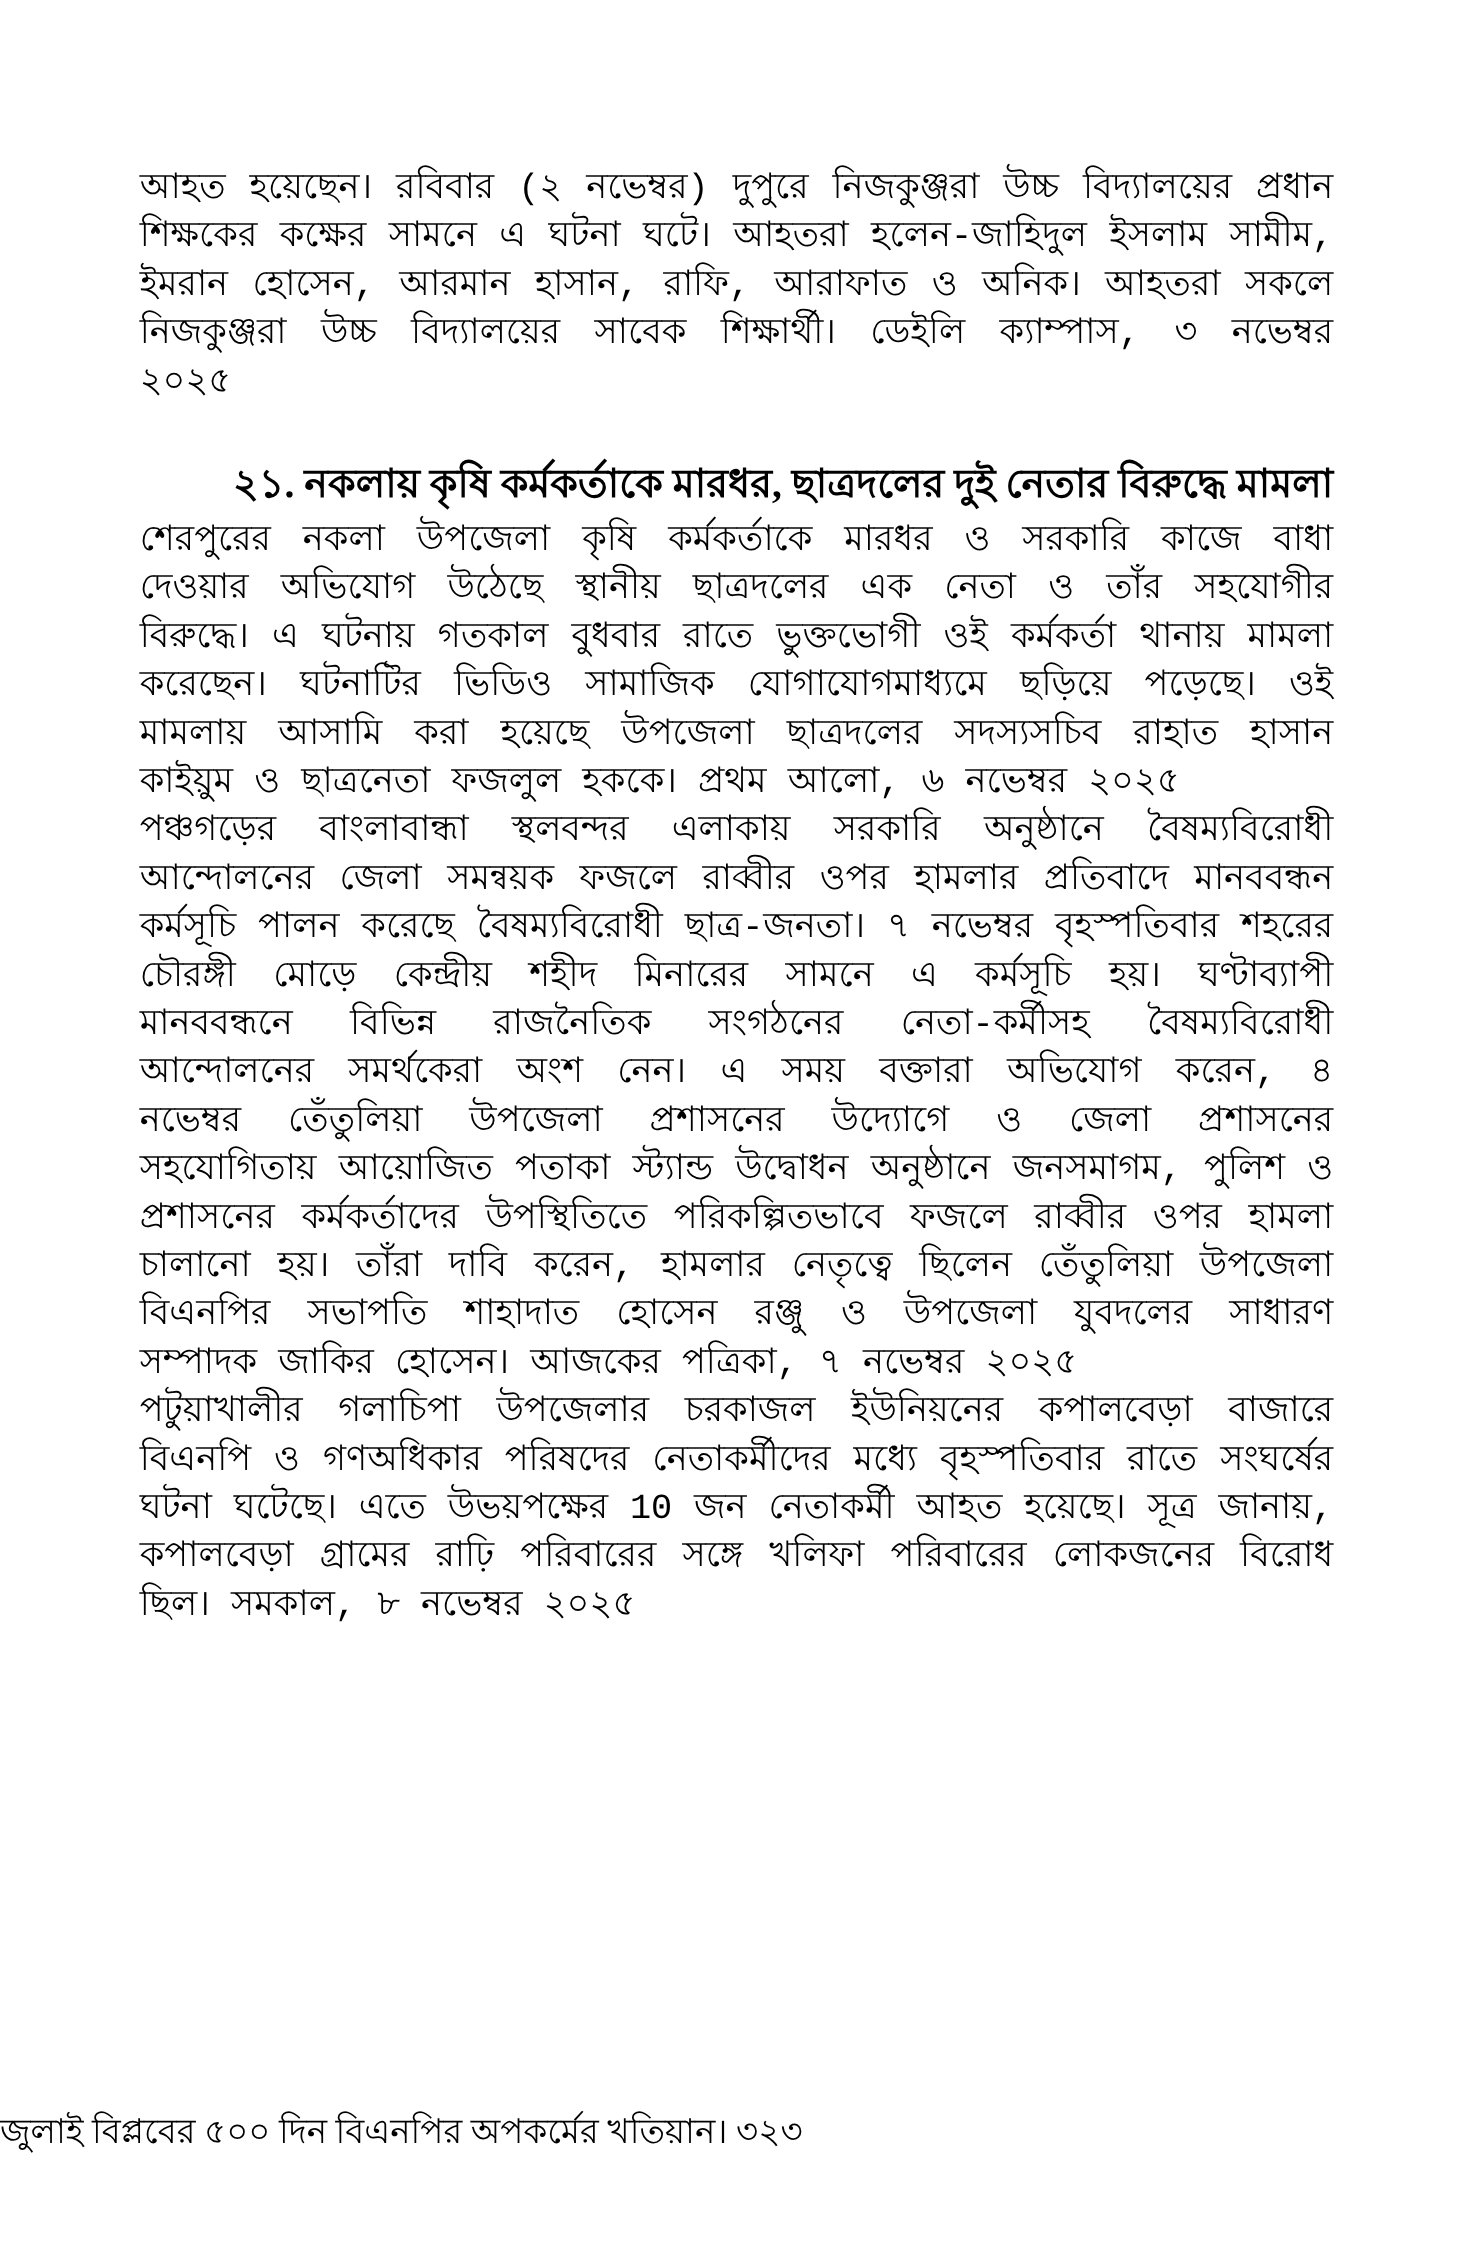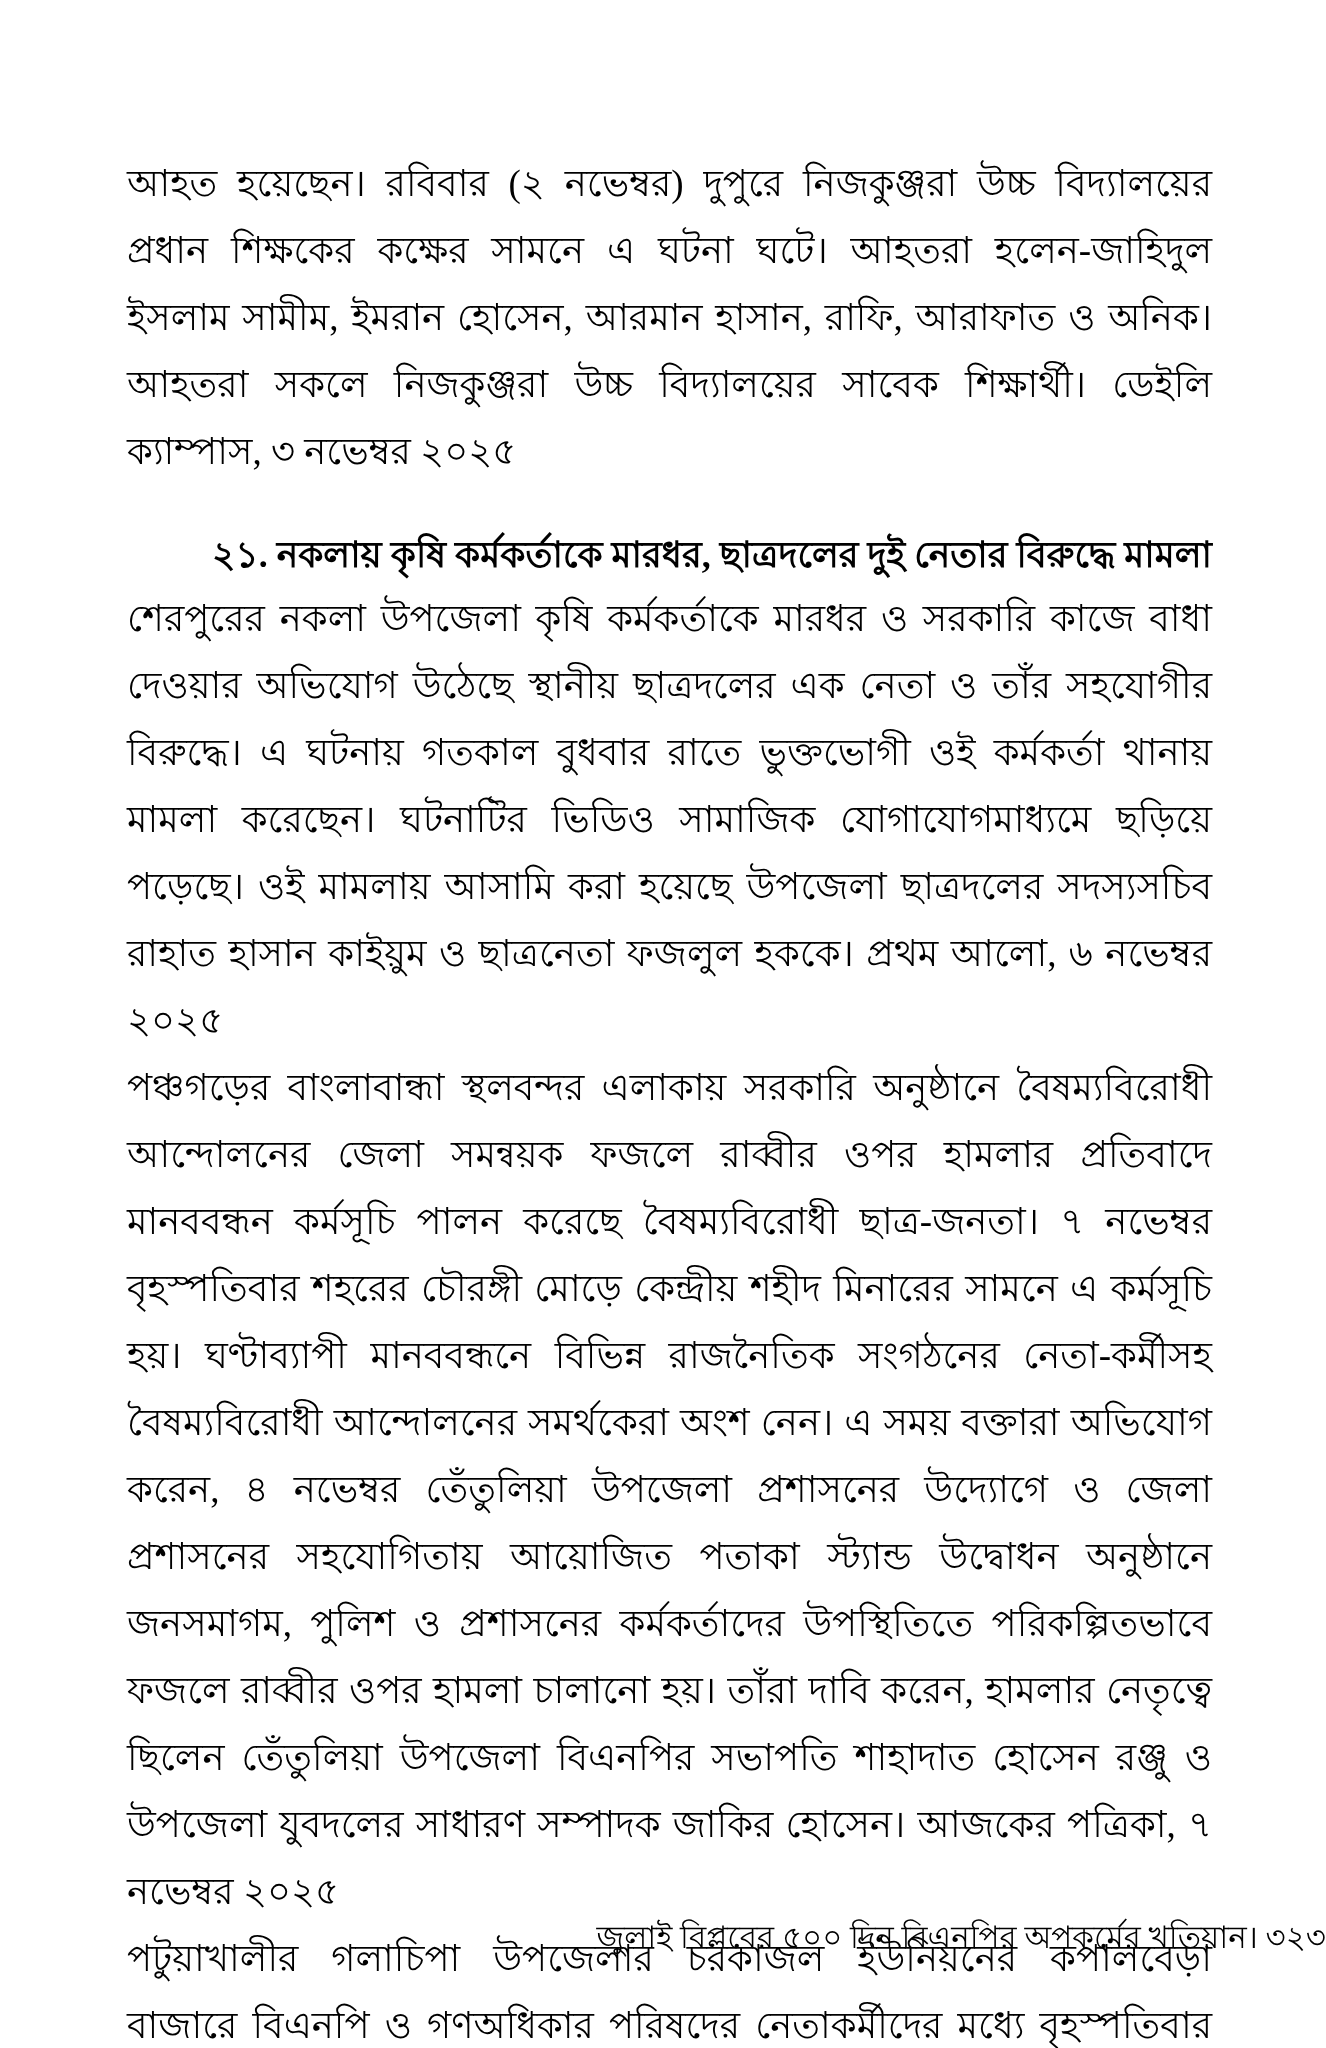--- a/index.html
+++ b/index.html
@@ -16,38 +16,39 @@
     overflow: hidden;
   }
   .page-content {
     position: absolute;
     left: 127px;
     top: 150px;
     width: 1085px;
   }
   .body-para {
     margin: 0;
-    font-size: 37px;
-    line-height: 67px;
+    font-size: 32px;
+    line-height: 44px;
     text-align: justify;
     text-justify: inter-word;
+    font-family: Liberation Mono, monospace;
   }
   .section-heading {
     margin: 44px 0 4px 0;
     font-size: 36px;
     line-height: 52px;
     font-weight: bold;
     text-align: right;
   }
   .page-footer {
     position: absolute;
     left: 0;
     right: 0;
     bottom: 88px;
-    text-align: right;
+    text-align: left;
     font-size: 31px;
     line-height: 44px;
   }
 </style>
 </head>
 <body>
 
 <div class="page-content">
 
   <p class="body-para">আহত হয়েছেন। রবিবার (২ নভেম্বর) দুপুরে নিজকুঞ্জরা উচ্চ বিদ্যালয়ের প্রধান শিক্ষকের কক্ষের সামনে এ ঘটনা ঘটে। আহতরা হলেন-জাহিদুল ইসলাম সামীম, ইমরান হোসেন, আরমান হাসান, রাফি, আরাফাত ও অনিক। আহতরা সকলে নিজকুঞ্জরা উচ্চ বিদ্যালয়ের সাবেক শিক্ষার্থী। ডেইলি ক্যাম্পাস, ৩ নভেম্বর ২০২৫</p>

